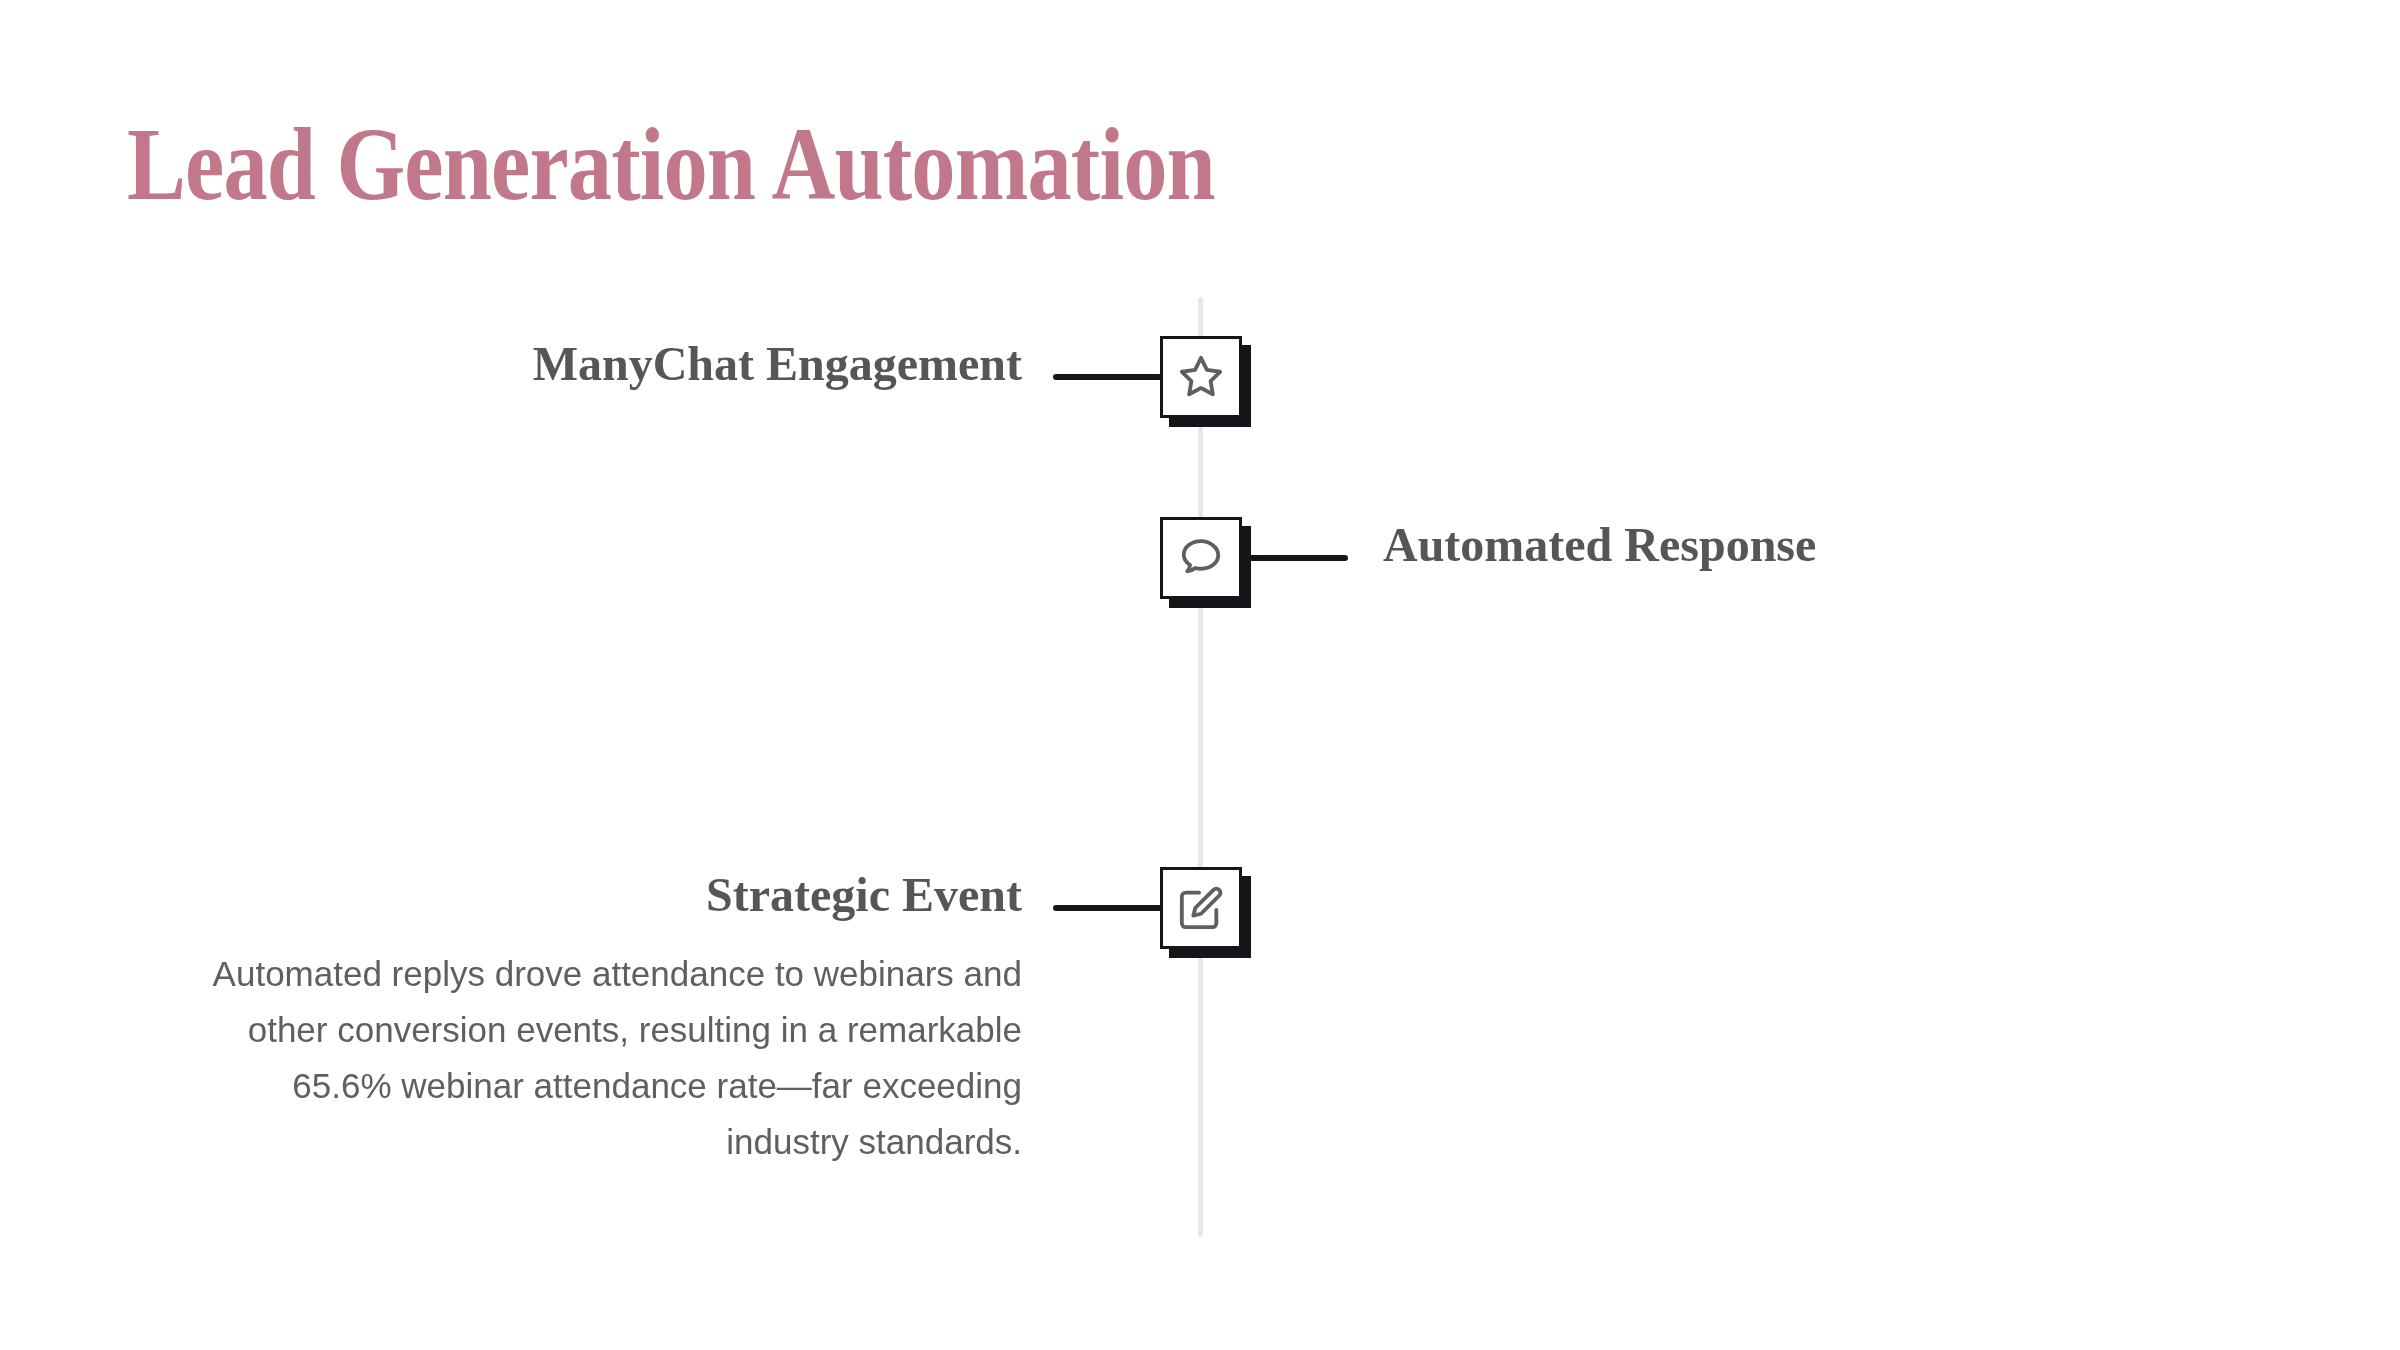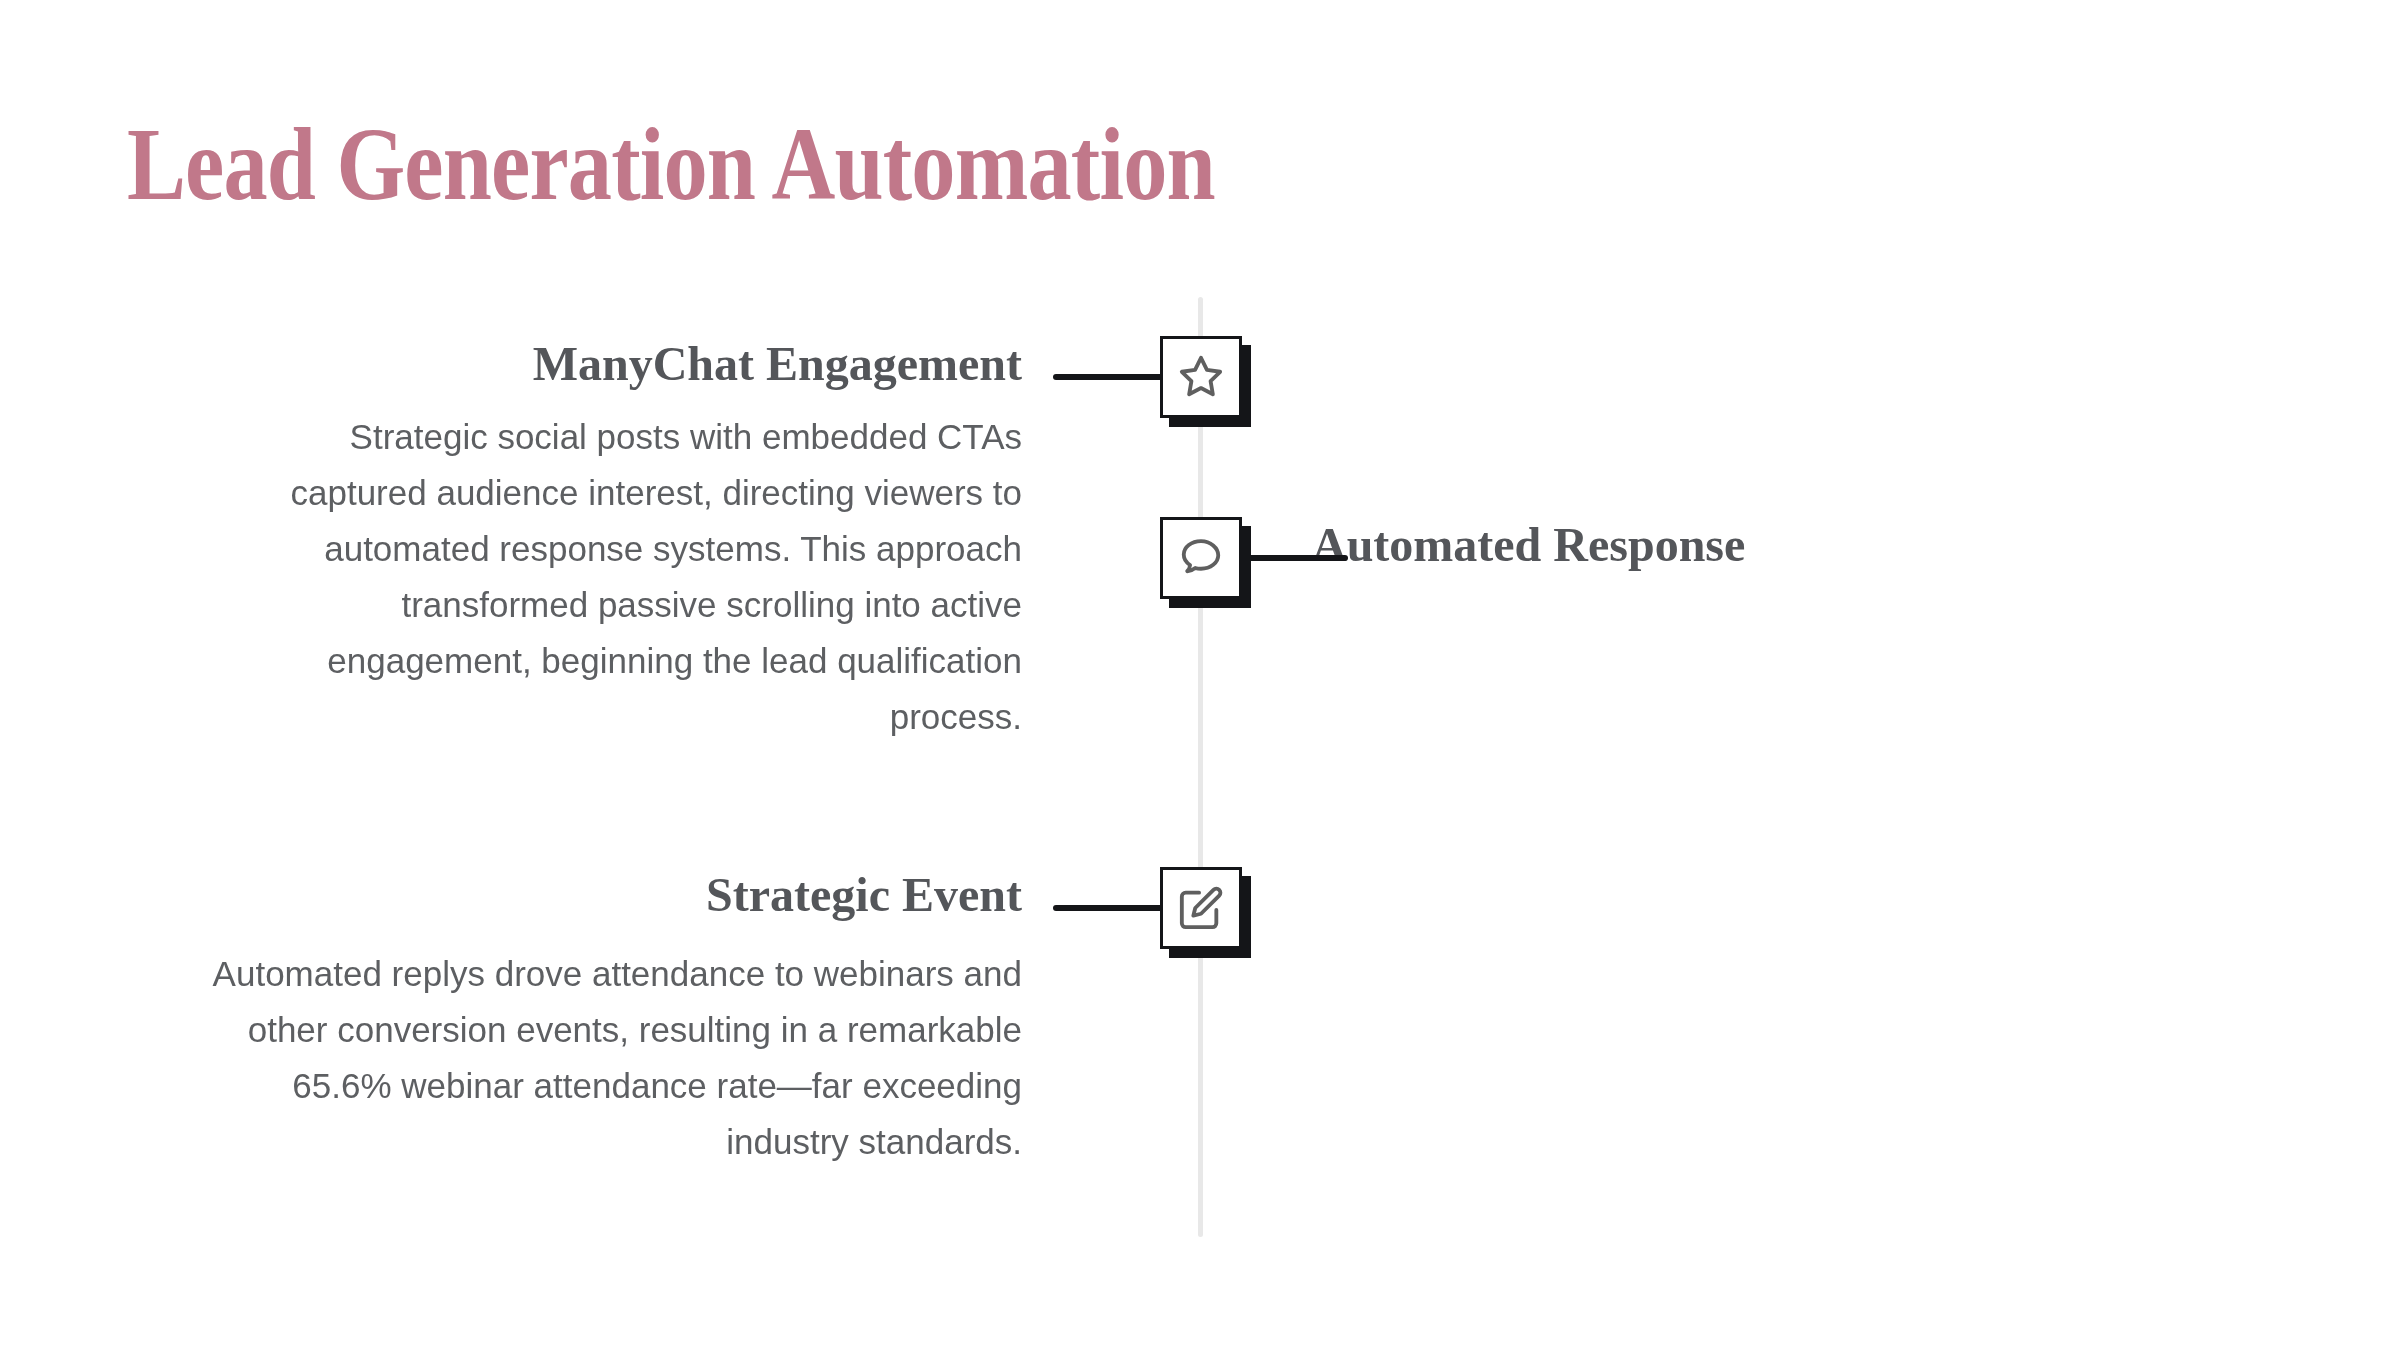--- a/index.html
+++ b/index.html
@@ -54,35 +54,29 @@
 <body>
 
 <div class="page">
 
   <h1 class="title">Lead Generation Automation</h1>
 
   <div class="timeline-rail"></div>
 
   <div class="text-block left" style="left:130px;top:336px;width:892px">
     <h2 class="item-heading">ManyChat Engagement</h2>
-    <p class="item-body">Strategic social posts with embedded CTAs
-captured audience interest, directing viewers to
-automated response systems. This approach
-transformed passive scrolling into active
-engagement, beginning the lead qualification
-process.</p>
   </div>
   <div class="connector" style="left:1053px;top:374px;width:110px"></div>
   <div class="icon-box" style="left:1160px;top:336px">
     <svg viewBox="0 0 24 24">
       <polygon points="12 2 15.09 8.26 22 9.27 17 14.14 18.18 21.02 12 17.77 5.82 21.02 7 14.14 2 9.27 8.91 8.26 12 2"></polygon>
     </svg>
   </div>
 
-  <div class="text-block right" style="left:1312px;top:517px;width:950px">
+  <div class="text-block right" style="left:1383px;top:517px;width:950px">
     <h2 class="item-heading">Automated Response</h2>
   </div>
   <div class="connector" style="left:1239px;top:555px;width:109px"></div>
   <div class="icon-box" style="left:1160px;top:517px">
     <svg viewBox="0 0 24 24">
       <path d="M12 3.2c-5 0-9 3.1-9 7 0 2.2 1.3 4.2 3.3 5.5-.1 1.1-.6 2.3-1.5 3.2 1.6-.1 3.1-.8 4.2-1.7.9.3 1.9.4 3 .4 5 0 9-3.1 9-7s-4-7.4-9-7.4z"></path>
     </svg>
   </div>
 
   <div class="text-block left third" style="left:130px;top:867px;width:892px">

